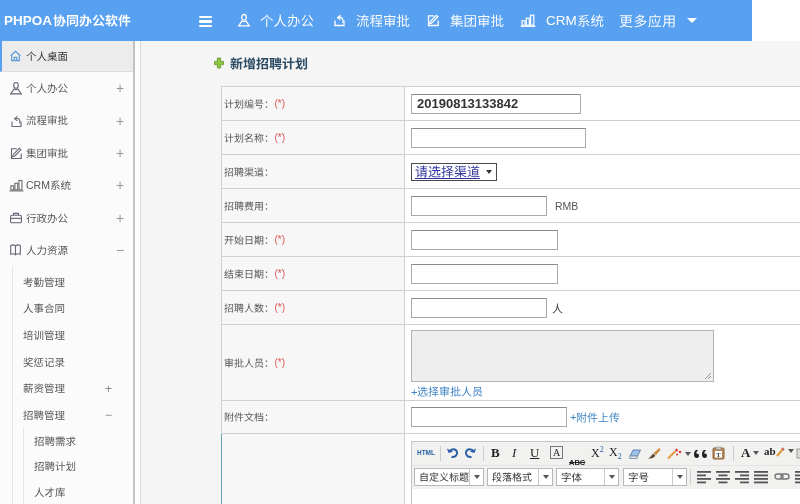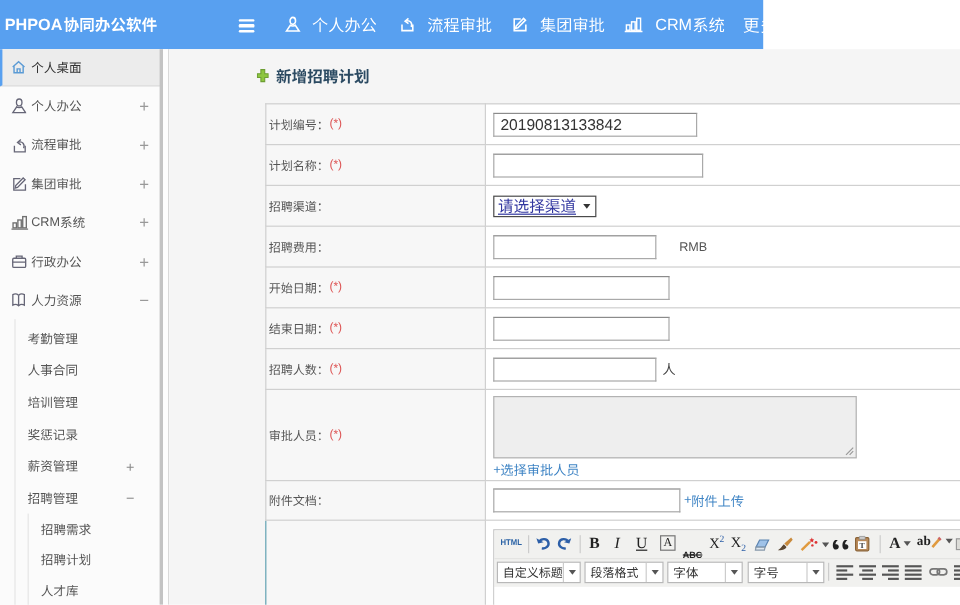--- a/index.html
+++ b/index.html
@@ -1,17 +1,17 @@
 <!DOCTYPE html>
 <html><head><meta charset="utf-8"><style>
 *{margin:0;padding:0;box-sizing:content-box}
 html,body{width:800px;height:504px;overflow:hidden;font-family:"Liberation Sans",sans-serif}
 body{position:relative;background:#fff}
 svg.tx{display:inline-block;vertical-align:middle}
-.topbar{position:absolute;left:0;top:0;width:636px;height:41px;background:#58a0f0}
+.topbar{position:absolute;left:0;top:0;width:752px;height:41px;background:#58a0f0}
 .logo{position:absolute;left:4px;top:0;height:41px;display:flex;align-items:center;color:#fff}
 .burger{position:absolute;left:199px;top:16px;width:13px}
 .burger i{display:block;height:2.4px;background:#fff;margin-bottom:2.1px;border-radius:1px}
 .ni{position:absolute;top:0;height:41px;display:flex;align-items:center;color:#fff}
 .nic{margin-right:9px;display:flex;align-items:center}
 .nlat{font-size:13.5px;color:#fff}
 .ncaret{position:absolute;left:687px;top:18px;width:0;height:0;border-left:5.5px solid transparent;border-right:5.5px solid transparent;border-top:5.5px solid #fff}
 .sidebar{position:absolute;left:0;top:41px;width:134px;height:463px;background:#fbfbfb}
 .si{height:32.4px;display:flex;align-items:center;padding-left:9px;position:relative}
 .si.sel0{height:30px;background:#ececec;border-bottom:1px solid #dcdcdc;border-left:2.5px solid #58a0f0;padding-left:6.5px}
@@ -30,21 +30,21 @@
 .ftab td{border:1px solid #d0d0d0}
 .r34 td{height:33px}
 .r32 td{height:32px}
 .r76 td{height:75px}
 td.l{background:#f7f7f7;padding-left:1.5px}
 td.v{background:#fff;padding-left:6px}
 .lf{display:flex;align-items:center}
 .st{font-size:10px;color:#dd5555;margin-left:1px}
 .inp{border:1px solid #a9a9a9;border-top-color:#8b8b8b;height:18px;font-family:"Liberation Sans",sans-serif;font-size:12.5px;color:#333;padding:0 0 0 6px;background:#fff;display:block}
 .hf{display:flex;align-items:center}
-.after{font-size:10.5px;color:#555;margin-left:19px}
+.after{font-size:10.5px;color:#555;margin-left:8px}
 .selbox{width:86px;height:18px;border:1px solid #4a4a4a;display:flex;align-items:center;padding-left:3px;box-sizing:border-box;background:#fff}
 .selu{border-bottom:1px solid #3237a0;display:flex}
 .seltri{width:0;height:0;border-left:3.2px solid transparent;border-right:3.2px solid transparent;border-top:4.2px solid #333;margin-left:auto;margin-right:4px}
 .ta{width:301px;height:50px;background:#eeeeee;border:1px solid #b2b2b2;margin-top:2px;position:relative}
 .rsz{position:absolute;right:1px;bottom:1px}
 .lnk{margin-top:4px;display:flex;align-items:center}
 .lat{font-size:11px;color:#3d83c4}
 .lnk2{display:flex;align-items:center;margin-left:3px}
 .red td{height:170px;vertical-align:top}
 .lteal{border-left:1px solid #63a3b4 !important}
@@ -460,21 +460,21 @@
                 <use href="#r8ba1" x="0"></use>
                 <use href="#r5212" x="1000"></use>
                 <use href="#r7f16" x="2000"></use>
                 <use href="#r53f7" x="3000"></use>
                 <use href="#rff1a" x="4000"></use>
               </svg>
               <span class="st">(*)</span>
             </div>
           </td>
           <td class="v">
-            <input class="inp" style="width: 163px; font-size: 13px; padding-left: 5px;" value="20190813133842">
+            <input class="inp" style="width: 163px; font-size: 13px; padding-left: 5px; font-weight: bold;" value="20190813133842">
           </td>
         </tr>
         <tr class="r34">
           <td class="l">
             <div class="lf">
               <svg class="tx" width="50.0" height="10.0" viewBox="0 0 5000 1000" fill="#555">
                 <use href="#r8ba1" x="0"></use>
                 <use href="#r5212" x="1000"></use>
                 <use href="#r540d" x="2000"></use>
                 <use href="#r79f0" x="3000"></use>

